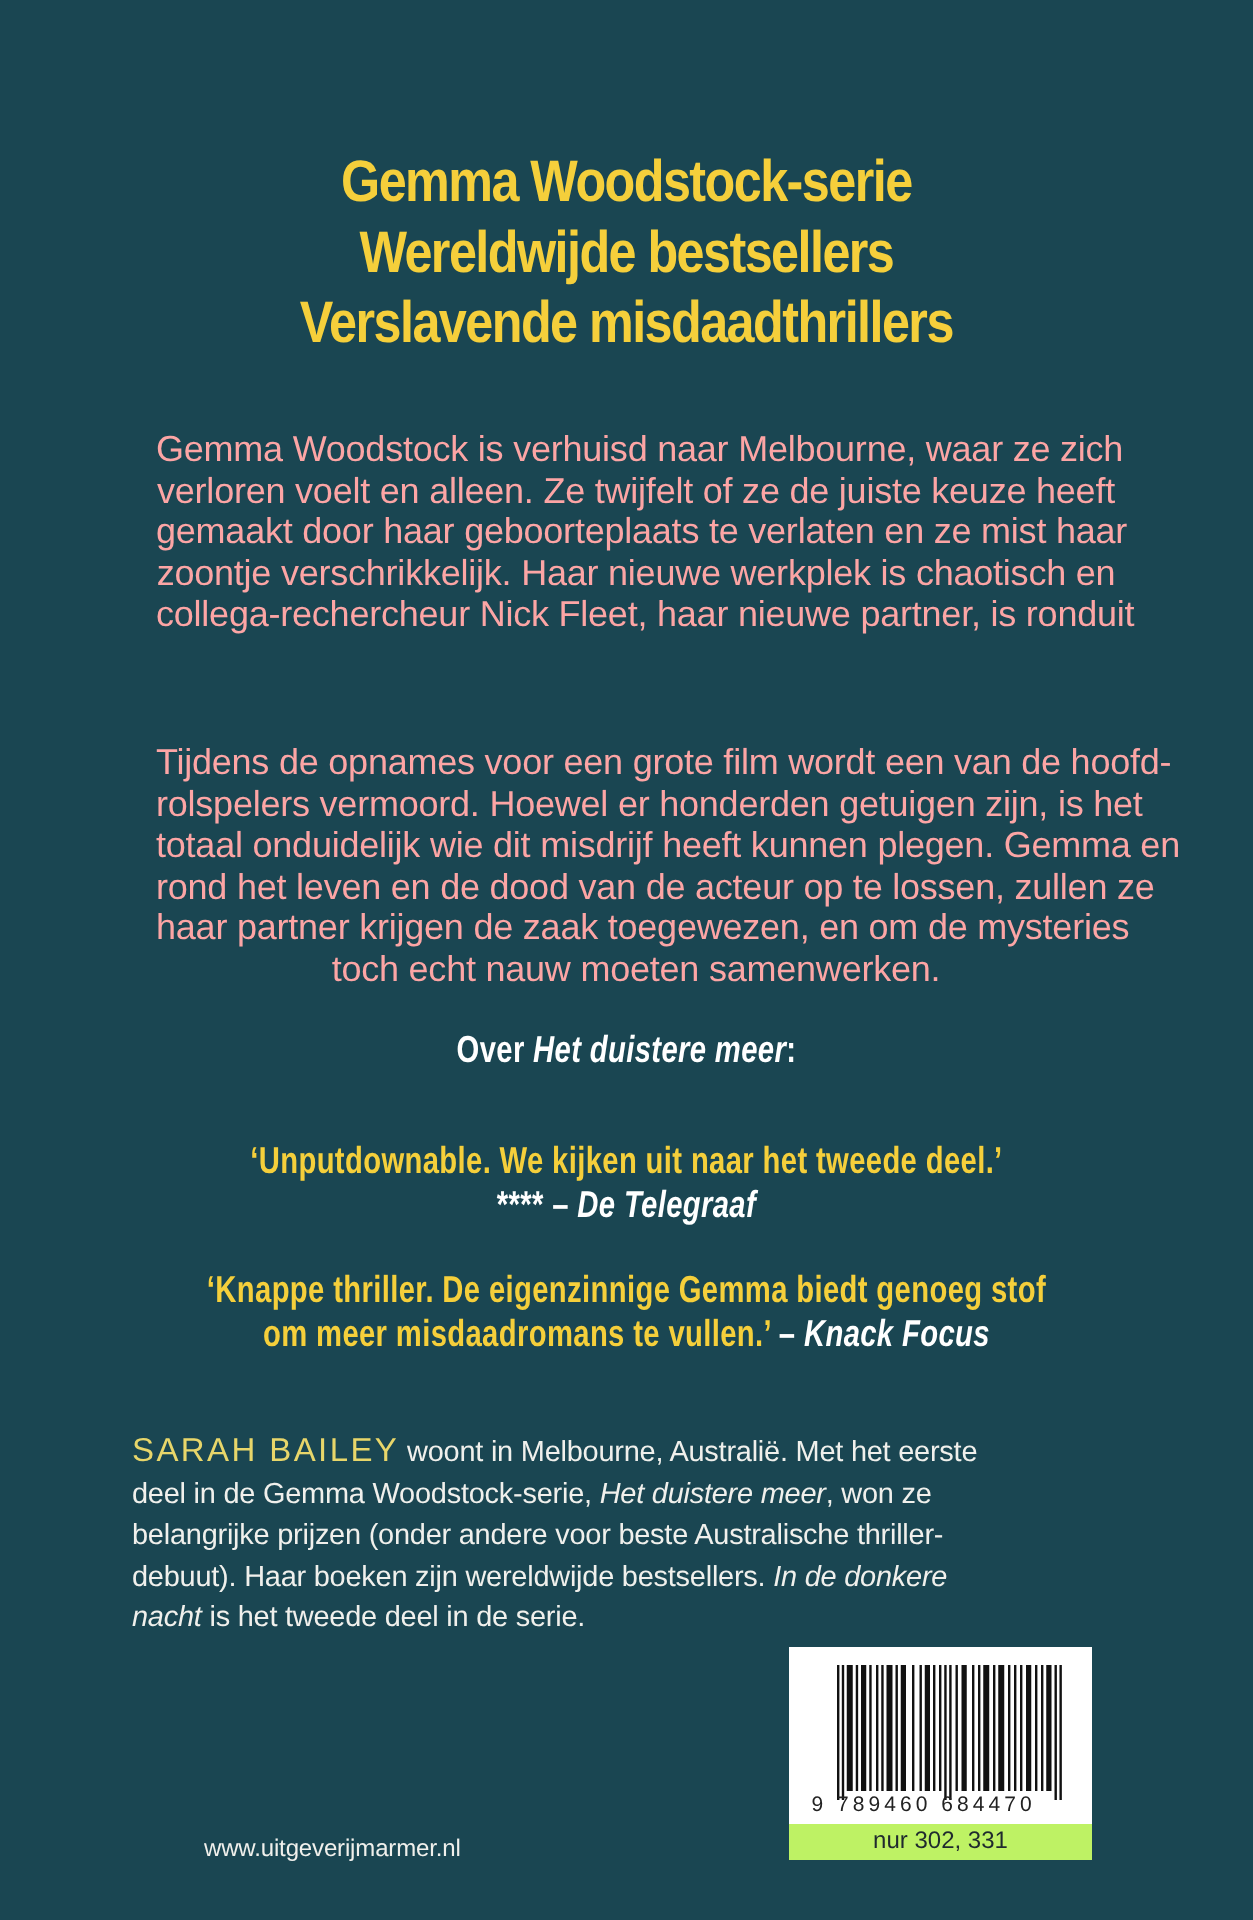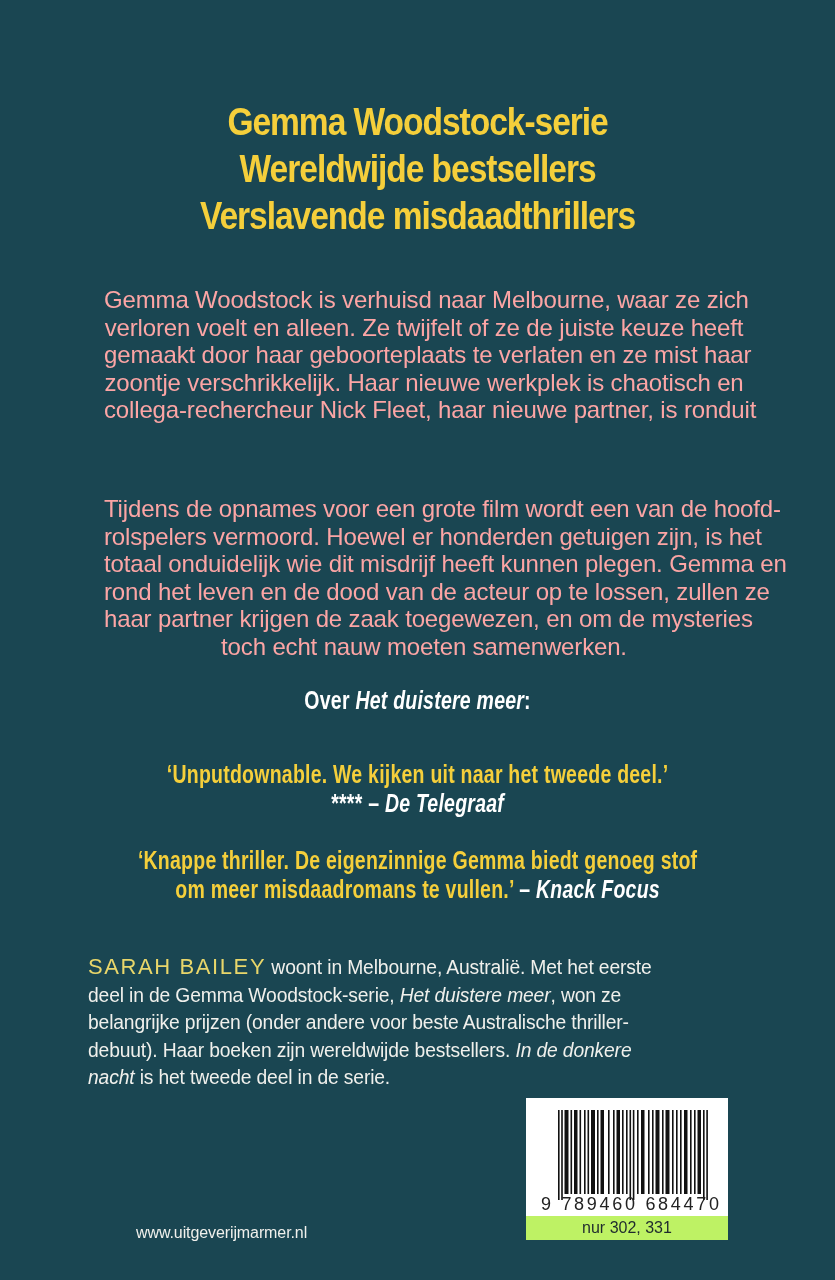--- a/index.html
+++ b/index.html
@@ -97,21 +97,21 @@
       top: 12px;
       width: 150px;
       height: 90px;
     }
     .barcode-digits {
       position: absolute;
       left: 15px;
       top: 96px;
       width: 180px;
       font-family: "Liberation Sans", sans-serif;
-      font-size: 18px;
+      font-size: 14px;
       letter-spacing: 2.7px;
       color: #222;
       white-space: nowrap;
     }
     .nur-band {
       position: absolute;
       left: 0;
       bottom: 0;
       width: 202px;
       height: 24px;

